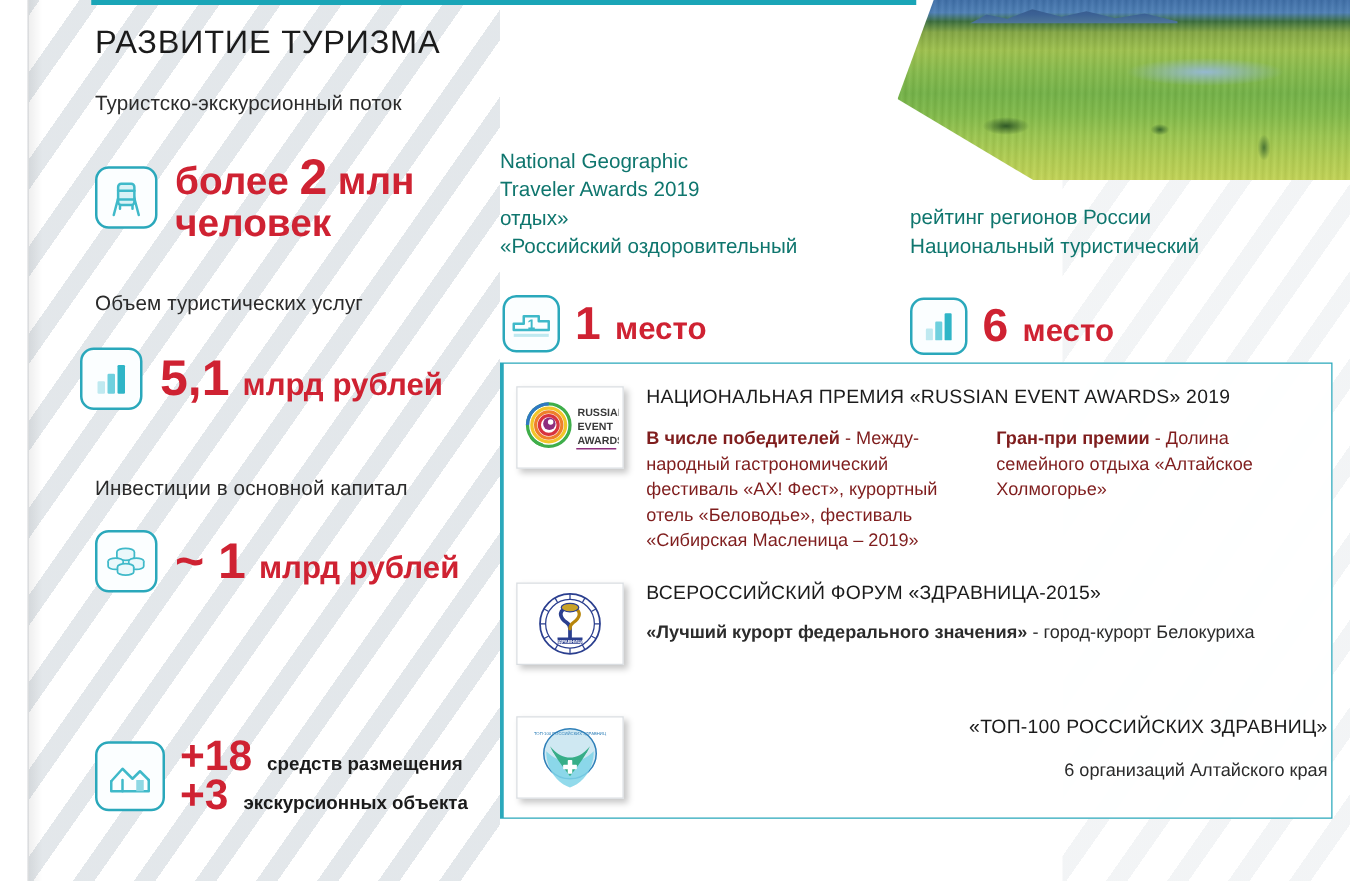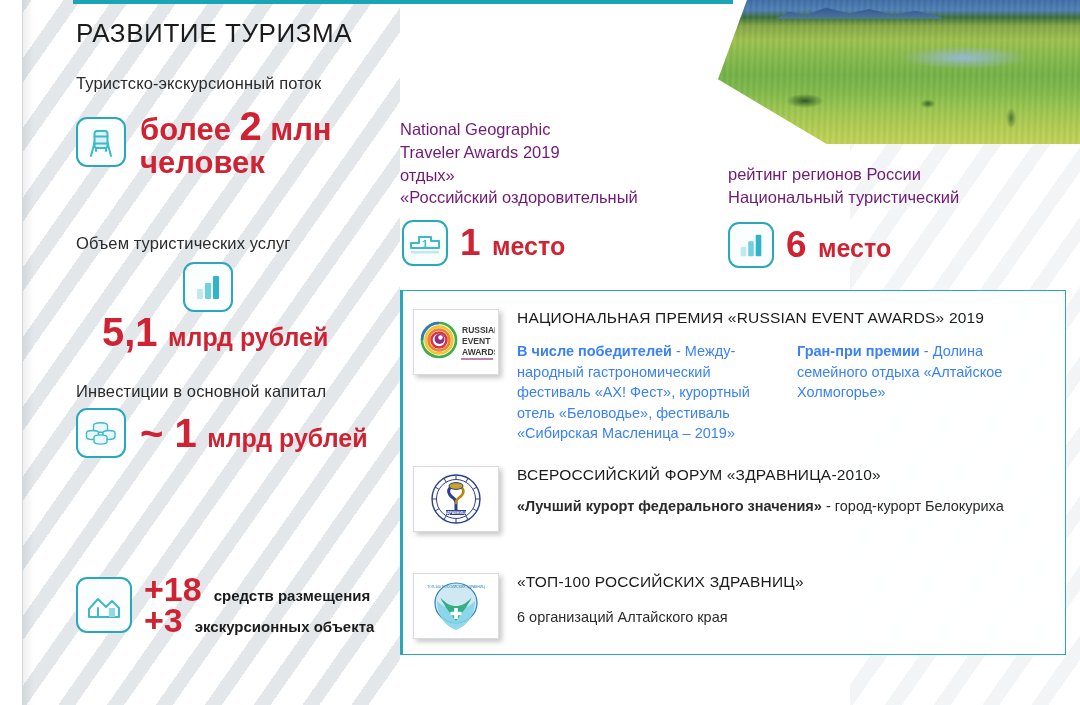--- a/index.html
+++ b/index.html
@@ -127,20 +127,21 @@
     line-height: 1.35;
     font-weight: 400;
     z-index: 6;
     letter-spacing:0.1px;
   }
   .stat-row {
     position: absolute;
     display: flex;
     align-items: center;
     z-index: 6;
+    margin-top: 16px;
   }
   .stat-value {
     color: #cf2232;
     font-weight: 700;
     line-height: 1.02;
   }
   .v-big { font-size: 31px; }
   .v-huge { font-size: 40px; }
   .v-mid  { font-size: 25px; }
 
@@ -155,21 +156,21 @@
     justify-content: center;
     flex: 0 0 auto;
     box-sizing: border-box;
   }
   .icon-tile svg { display:block; }
 
   
   .award-text {
     position: absolute;
     font-size: 16.5px;
-    color: #701a75;
+    color: #0f766e;
     line-height: 1.38;
     z-index: 6;
   }
 
   
   .panel {
     position: absolute;
     left: 400px;
     top: 290px;
     width: 666px;
@@ -197,21 +198,21 @@
     box-sizing: border-box;
   }
   .panel-head {
     font-size: 15.5px;
     color: #1b1b1b;
     letter-spacing: 0.2px;
     margin-bottom: 14px;
   }
   .panel-body {
     font-size: 14.5px;
-    color: #3b82f6;
+    color: #7f1d1d;
     line-height: 1.42;
   }
   .panel-body b { font-weight: 700; }
   .cols { display: flex; gap: 34px; }
   .col-a { width: 246px; }
   .col-b { width: 250px; }
 
   .sub-note { font-size: 14.5px; color:#2b2b2b; }
 </style>
 </head>
@@ -250,21 +251,21 @@
         <span class="stat-value v-big">более</span>
         <span class="stat-value v-huge" style="margin:0 4px;">2</span>
         <span class="stat-value v-big">млн</span>
       </div>
       <div class="stat-value v-big">человек</div>
     </div>
   </div>
 
   <div class="stat-label" style="left:76px; top:232px; width:330px;">Объем туристических услуг</div>
 
-  <div class="stat-row" style="left:88px; top:262px;flex-direction:column;">
+  <div class="stat-row" style="left:64px; top:262px;">
     <div class="icon-tile">
       <svg width="32" height="32" viewBox="0 0 32 32">
         <rect x="5" y="18" width="6" height="10" rx="1" fill="#bfe9f0"></rect>
         <rect x="13" y="12" width="6" height="16" rx="1" fill="#6fd0de"></rect>
         <rect x="21" y="5" width="6" height="23" rx="1" fill="#2fb5c7"></rect>
       </svg>
     </div>
     <div style="margin-left:14px; white-space:nowrap;">
       <span class="stat-value v-huge">5,1</span>
       <span class="stat-value v-mid" style="margin-left:6px;">млрд рублей</span>
@@ -412,28 +413,28 @@
             <line x1="19" y1="8.3" x2="21.2" y2="12.2"></line>
           </g>
           <path d="M31 16 C24 16 22 21 25 25 C28 29 31 28 31 33 L31 42" fill="none" stroke="#2b3f8f" stroke-width="3" stroke-linecap="round"></path>
           <path d="M31 16 C38 16 40 21 37 25 C34 29 31 28 31 33" fill="none" stroke="#b8860b" stroke-width="2.6" stroke-linecap="round"></path>
           <ellipse cx="31" cy="16" rx="7" ry="3.4" fill="#c9a227" stroke="#2b3f8f" stroke-width="1"></ellipse>
           <rect x="21" y="40" width="20" height="5" fill="#2b3f8f"></rect>
           <text x="31" y="44.2" text-anchor="middle" font-family="Liberation Sans, sans-serif" font-size="3.6" font-weight="700" fill="#ffffff">ЗДРАВНИЦА</text>
         </svg>
       </div>
       <div style="width:545px;">
-        <div class="panel-head">ВСЕРОССИЙСКИЙ ФОРУМ «ЗДРАВНИЦА-2010»</div>
+        <div class="panel-head">ВСЕРОССИЙСКИЙ ФОРУМ «ЗДРАВНИЦА-2015»</div>
         <div class="sub-note">
           <b>«Лучший курорт федерального значения»</b><span> - город-курорт Белокуриха</span>
         </div>
       </div>
     </div>
 
-    <div class="panel-row" style="left:10px; top:282px;">
+    <div class="panel-row" style="left:10px; top:282px;text-align:right;">
       <div class="logo-card">
         <svg width="62" height="58" viewBox="0 0 62 58">
           <ellipse cx="31" cy="26" rx="21" ry="20" fill="#cfe8f2"></ellipse>
           <ellipse cx="31" cy="26" rx="21" ry="20" fill="none" stroke="#2e7fb8" stroke-width="1.2"></ellipse>
           <path d="M12 24 C12 40 22 50 31 53 C40 50 50 40 50 24 C44 30 38 32 31 32 C24 32 18 30 12 24 Z" fill="#7fd4e8" opacity="0.85"></path>
           <path d="M16 22 L31 40 L46 22 C42 30 36 33 31 33 C26 33 20 30 16 22 Z" fill="#2aa07f"></path>
           <path d="M15 20 C20 30 25 36 31 44 C37 36 42 30 47 20 C41 27 36 29 31 29 C26 29 21 27 15 20 Z" fill="#36ae88"></path>
           <g fill="#ffffff">
             <rect x="29.2" y="31" width="3.6" height="11" rx="0.6"></rect>
             <rect x="25.5" y="34.7" width="11" height="3.6" rx="0.6"></rect>

